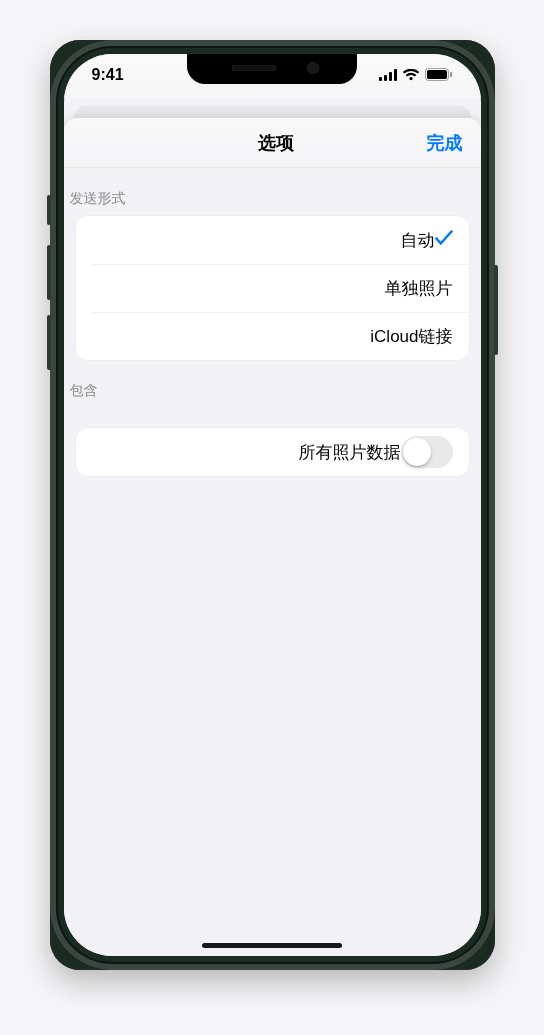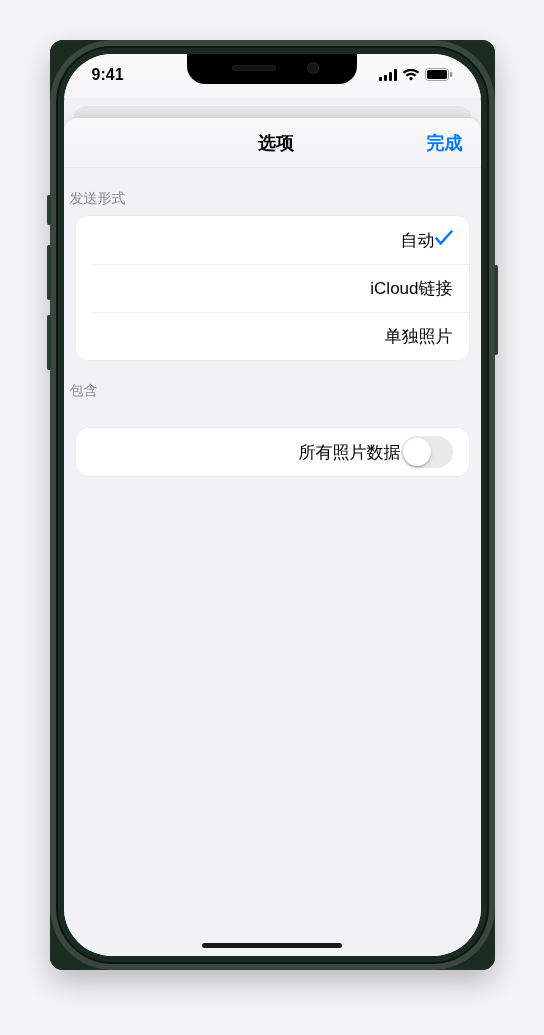--- a/index.html
+++ b/index.html
@@ -3,21 +3,21 @@
   <meta charset="utf-8">
   <style>
     * { margin:0; padding:0; box-sizing:border-box; -webkit-font-smoothing:antialiased; }
     html,body{ width:544px; height:1035px; background:#f5f5f7; font-family:-apple-system,"SF Pro Text","Helvetica Neue","PingFang SC",sans-serif; }
     .stage{ position:relative; width:544px; height:1035px; display:flex; justify-content:center; padding-top:40px;}
     
     .phone{
       position:relative;
       width:445px; height:930px;
       background:#1a2b22;
-      border-radius:13px;
+      border-radius:30px;
       box-shadow:0 12px 30px rgba(0,0,0,.25), inset 0 0 0 2px #202b26;
     }
     .phone::before{ 
       content:""; position:absolute; inset:0;
       border-radius:62px;
       box-shadow: inset 0 0 0 6px #3a4741, inset 0 0 0 8px #0e1512;
       pointer-events:none;
     }
     .side-btn{ position:absolute; background:#2c3a34; border-radius:2px; }
     .side-btn.l1{ left:-3px; top:155px; width:4px; height:30px;}
@@ -166,24 +166,24 @@
           <div class="group">
             <div class="row">
               <span>自动</span>
               <span class="checkmark">
                 <svg width="18" height="16" viewBox="0 0 18 16">
                     <path d="M1.5 8.5l4.2 5L16.5 1.5" fill="none" stroke="#007aff" stroke-width="2.6" stroke-linecap="round" stroke-linejoin="round"></path>
                   </svg>
               </span>
             </div>
             <div class="row">
+              <span>单独照片</span>
+            </div>
+            <div class="row">
               <span>iCloud链接</span>
-            </div>
-            <div class="row">
-              <span>单独照片</span>
             </div>
           </div>
 
           <div class="group-header">包含</div>
 
           <div style="height:20px"></div>
           <div class="group">
             <div class="row">
               <span>所有照片数据</span>
               <span class="switch off">

